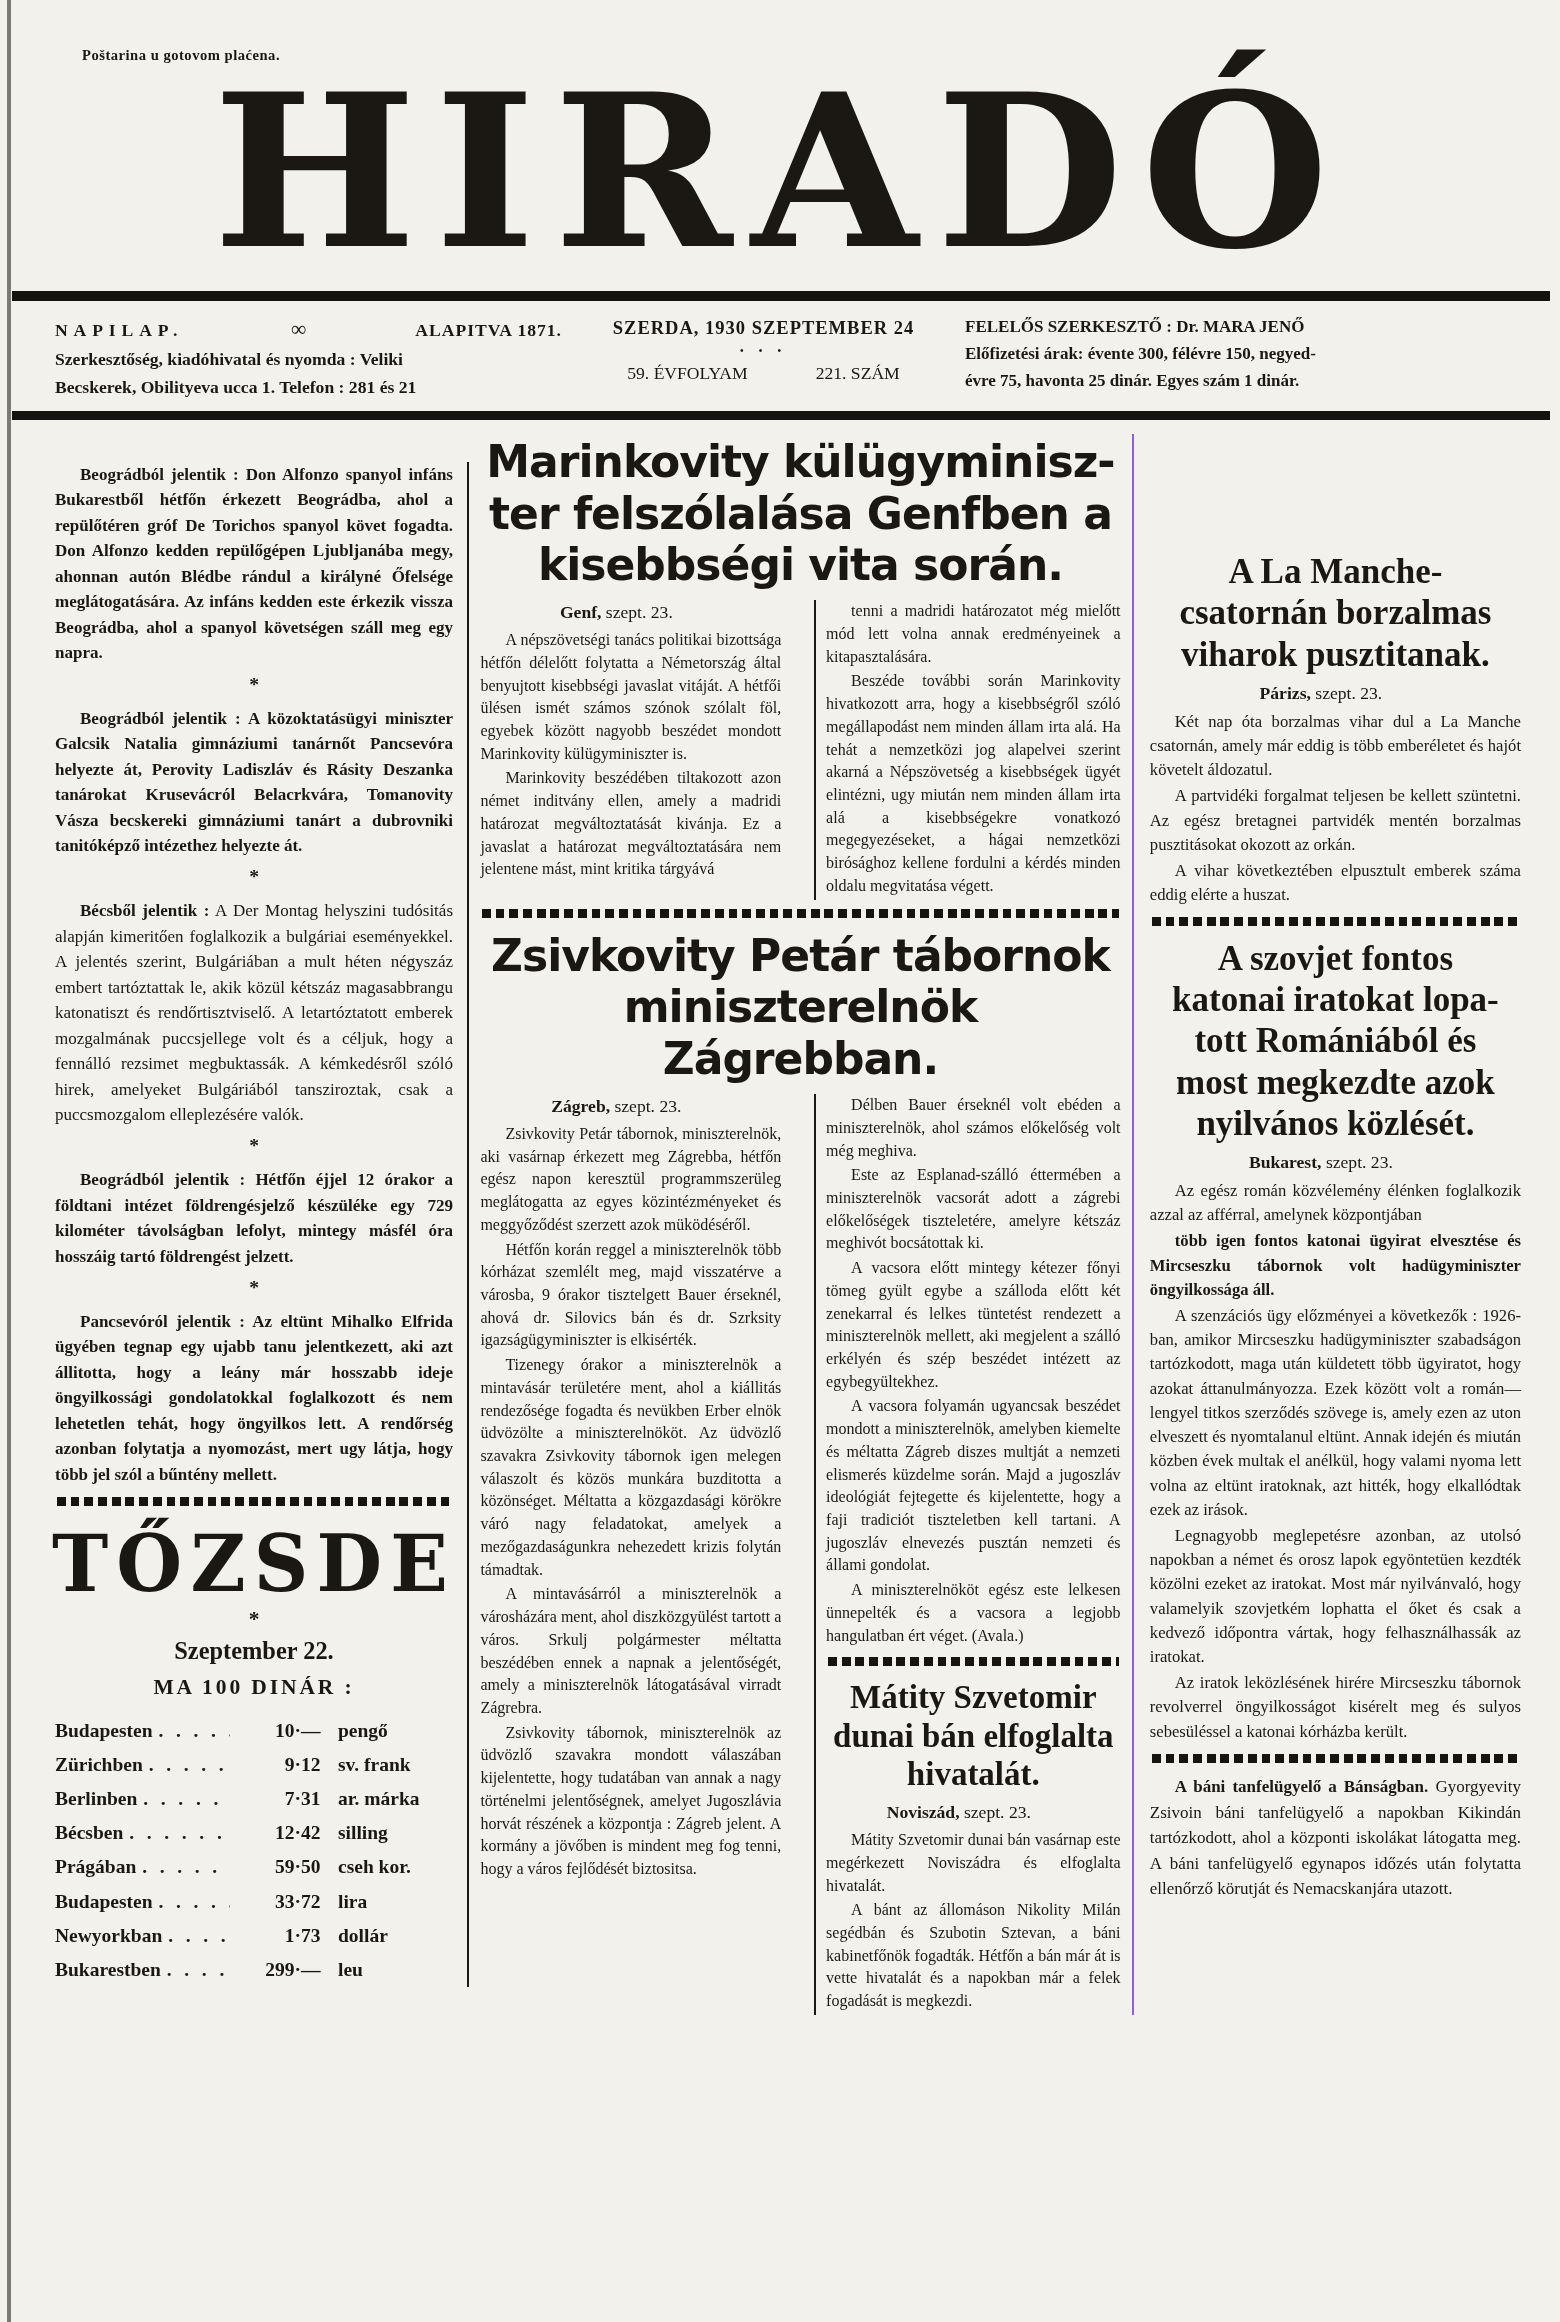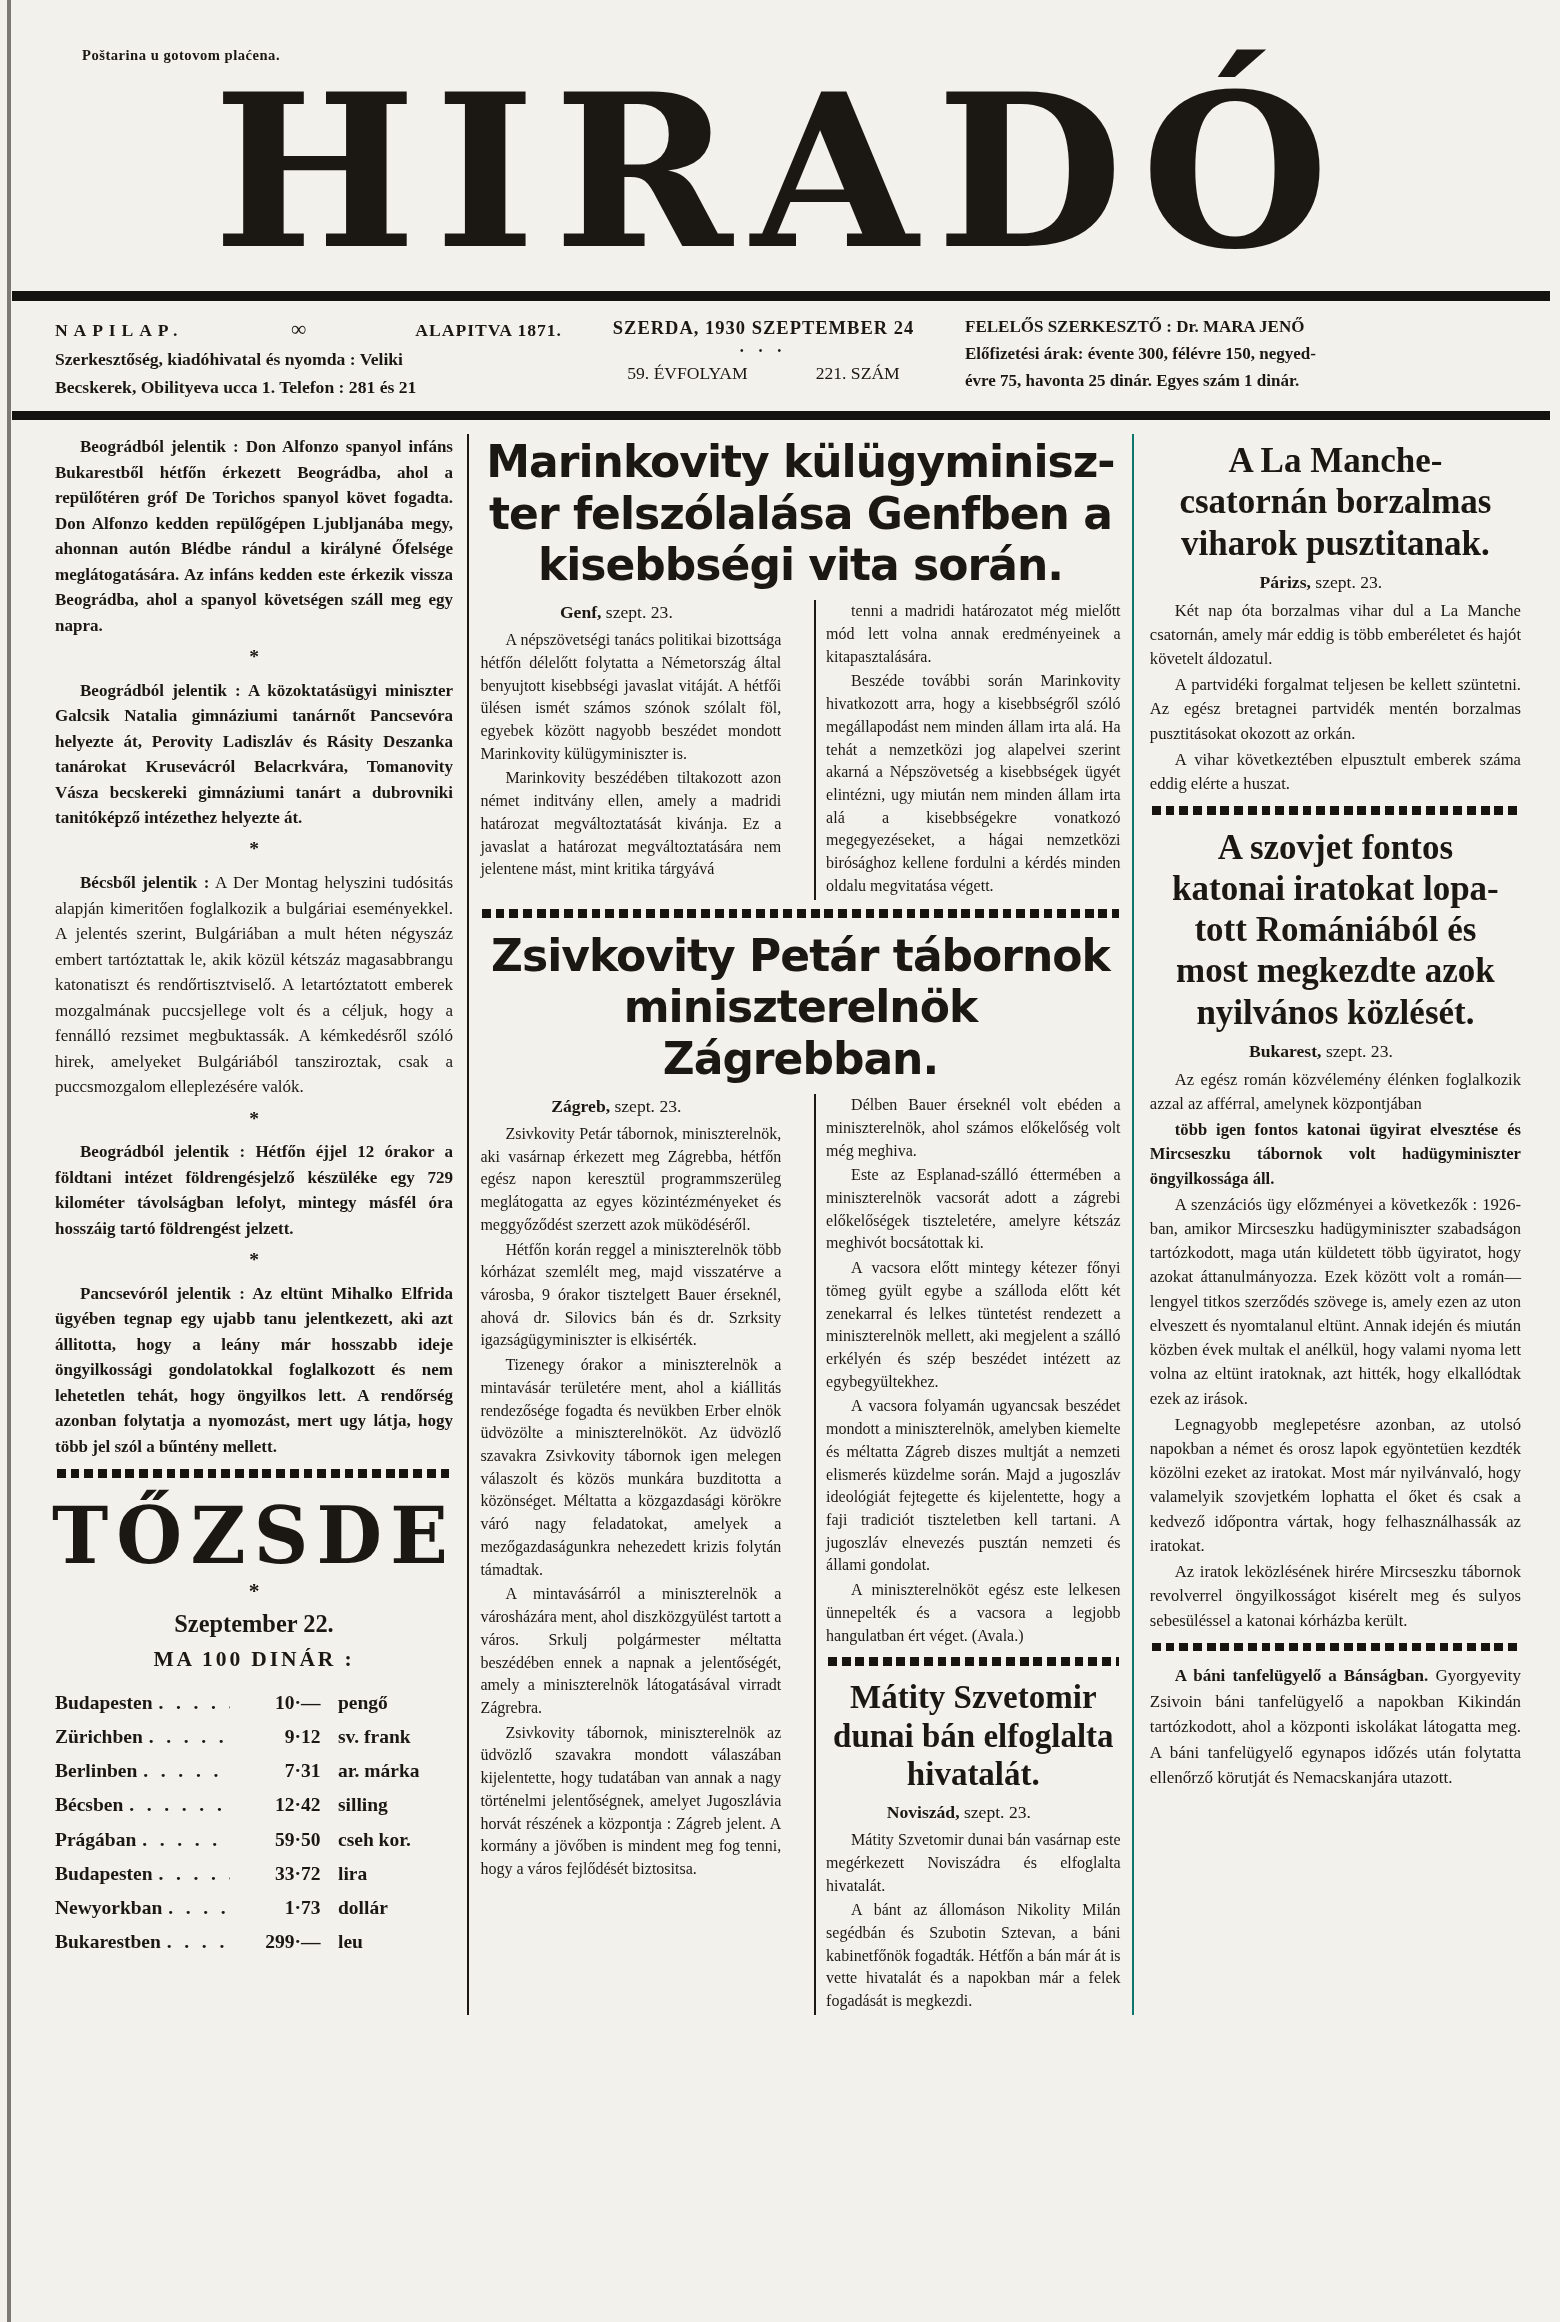--- a/index.html
+++ b/index.html
@@ -19,23 +19,23 @@
   .hi-left{width:507px;font-weight:bold;font-size:17.6px;line-height:1.55;}
   .hi-left .l1{display:flex;justify-content:space-between;align-items:baseline;letter-spacing:1px;}
   .hi-left .np{letter-spacing:5.9px;}
   .inf{font-size:21.5px;font-weight:normal;}
   .hi-mid{text-align:center;font-size:17.6px;line-height:1.5;padding-top:2px;}
   .hi-mid .date{font-weight:bold;font-size:18.5px;letter-spacing:1px;}
   .hi-mid .stars{font-size:11.7px;letter-spacing:5.9px;}
   .hi-mid .vol-row{display:flex;gap:68px;justify-content:center;}
   .hi-right{width:546px;font-weight:bold;font-size:17px;line-height:1.6;text-align:left;}
 
-  .columns{display:flex;padding:13.7px 39px 0 55px;gap:0;}
+  .columns{display:flex;padding:13.7px 39px 0 55px;gap:0;align-items:center;}
   .col-left{width:398px;padding-right:13.7px;border-right:2px solid #1c1915;}
-  .col-center{width:683px;padding:0 11.7px;border-right:2px solid #0f766e;}
+  .col-center{width:683px;padding:0 11.7px;border-right:2px solid #8b5cf6;}
   .col-right{width:396px;padding-left:15.6px;}
 
   p{margin:0 0 2px 0;text-indent:25px;text-align:justify;}
   .brief{font-size:17px;line-height:1.5;font-weight:bold;}
   .brief.normal{font-weight:normal;}
   .brief .lead{font-weight:bold;}
   .brief-sep{text-align:center;font-size:19.5px;font-weight:bold;margin:7.8px 0 9.8px;}
 
   .dotdiv{height:8.8px;margin:9.8px 2px 11.7px;
           background-image:repeating-linear-gradient(90deg,#171410 0 8.8px,transparent 8.8px 13.7px);}

